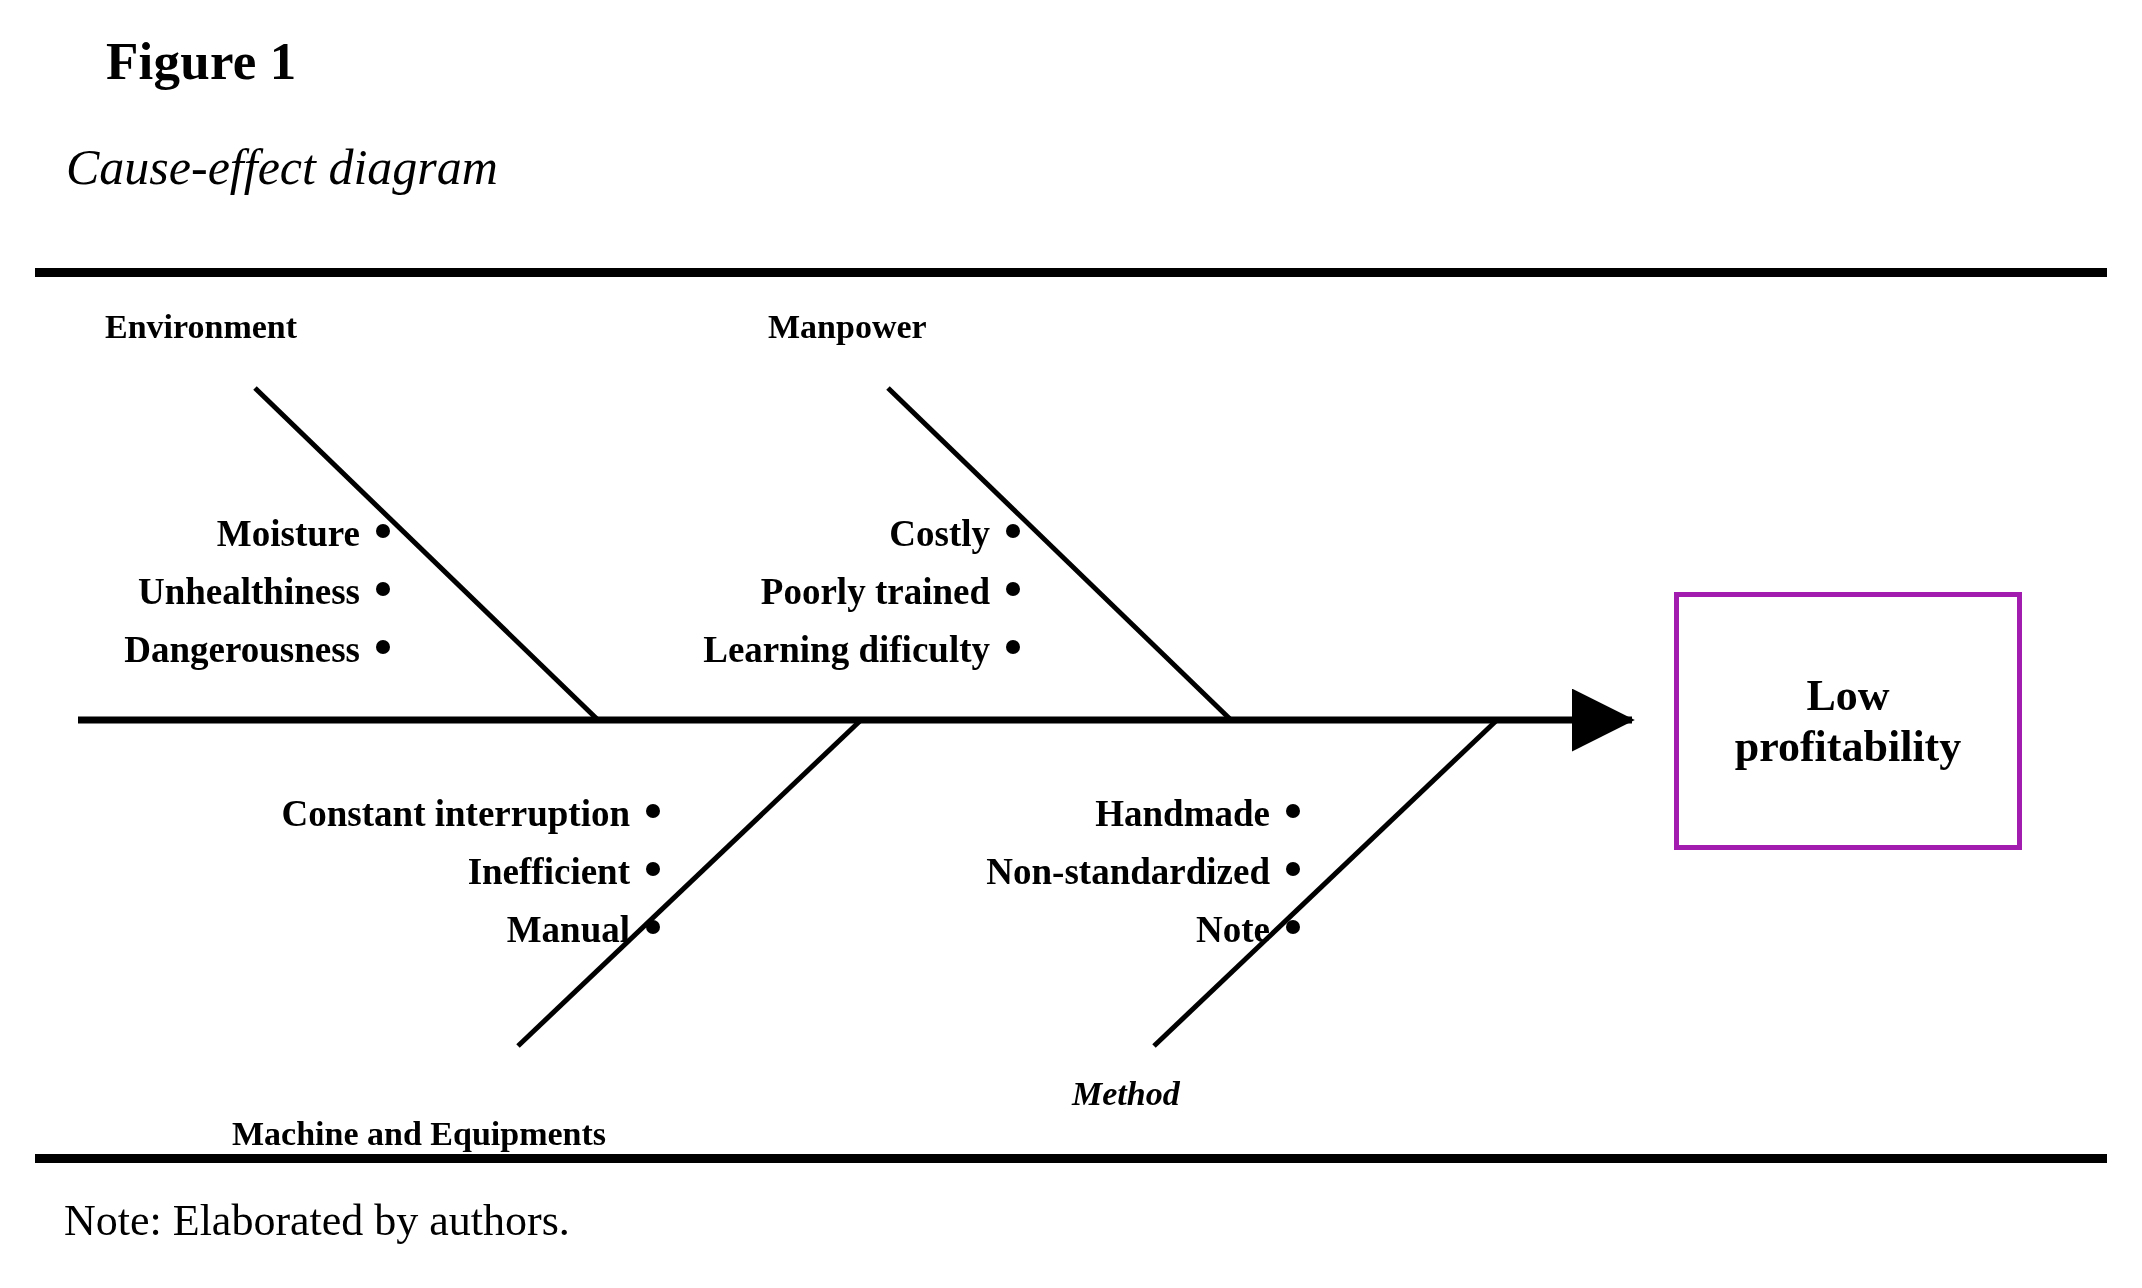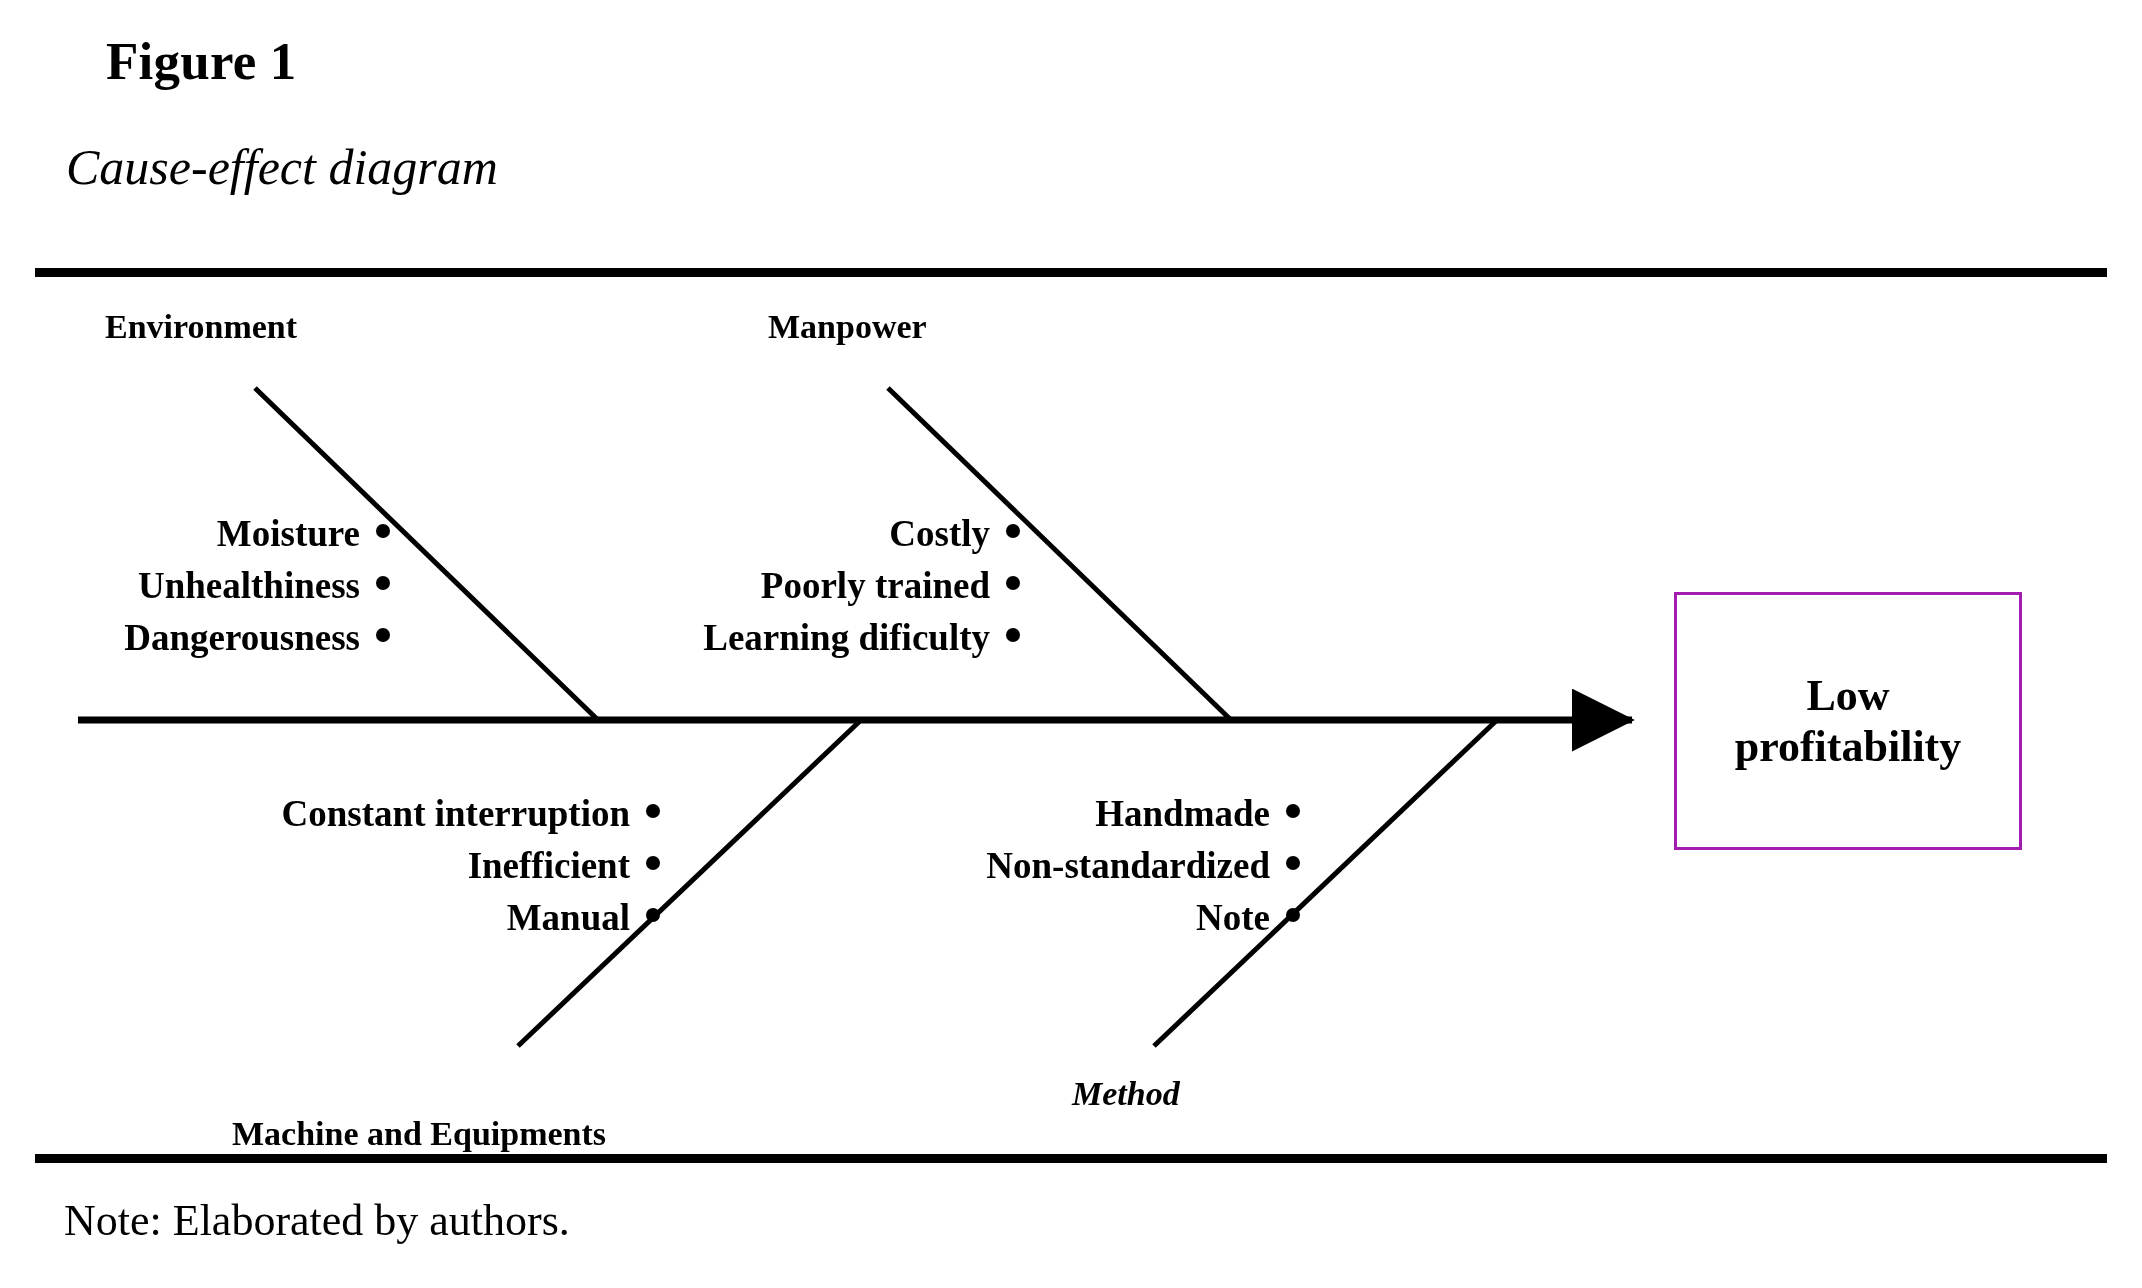--- a/index.html
+++ b/index.html
@@ -84,21 +84,21 @@
   .cat-env      { left: 105px;  top: 310px; }
   .cat-man      { left: 768px;  top: 310px; }
   .cat-machine  { left: 232px;  top: 1077px; margin-top: 40px; }
   .cat-method   { left: 1072px; top: 1077px; font-style: italic; }
 
   
   .causes {
     position: absolute;
     display: flex;
     flex-direction: column;
-    gap: 8px;
+    gap: 14px;
   }
   .cause-row {
     display: flex;
     align-items: baseline;
     justify-content: flex-end;
     white-space: nowrap;
     line-height: 44px;
   }
   .cause-text {
     font-size: 37px;
@@ -120,21 +120,21 @@
   .causes-machine { left: 140px; top: 792px;  width: 520px;  }
   .causes-method  { left: 800px; top: 792px;  width: 500px; justify-content: flex-end;  }
 
   
   .effect-box {
     position: absolute;
     left: 1674px;
     top: 592px;
     width: 348px;
     height: 258px;
-    border: 3px solid #a21caf;
+    border: 5px solid #a21caf;
     box-sizing: border-box;
     display: flex;
     align-items: center;
     justify-content: center;
     background: #ffffff;
   }
   .effect-text {
     font-size: 44px;
     font-weight: bold;
     text-align: center;

